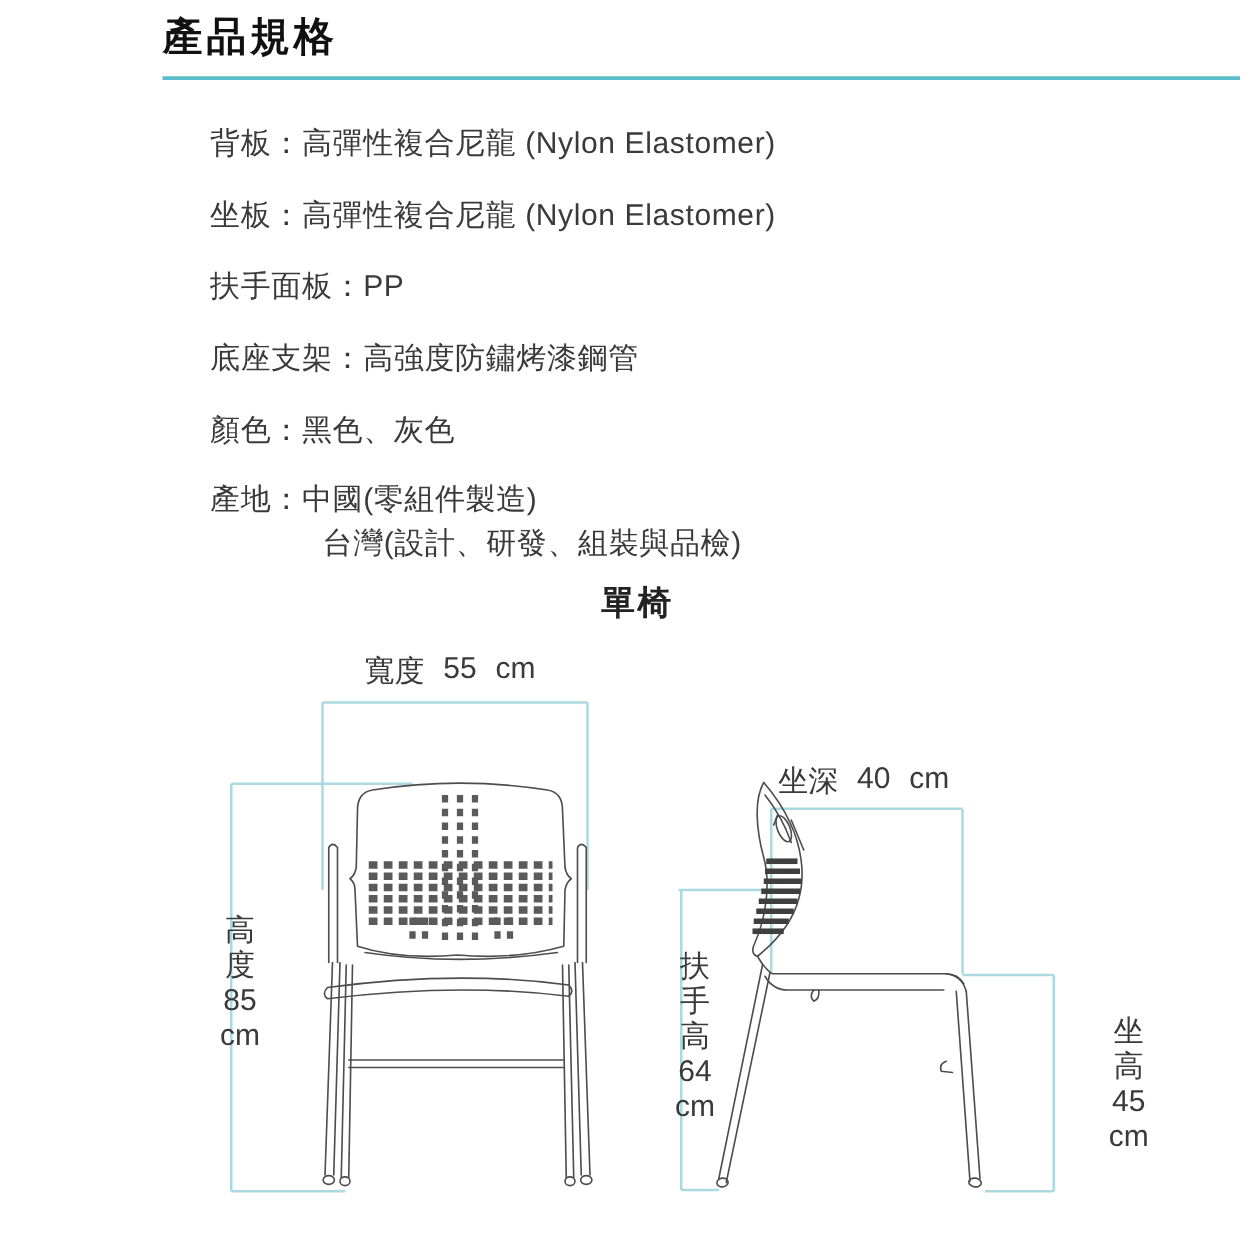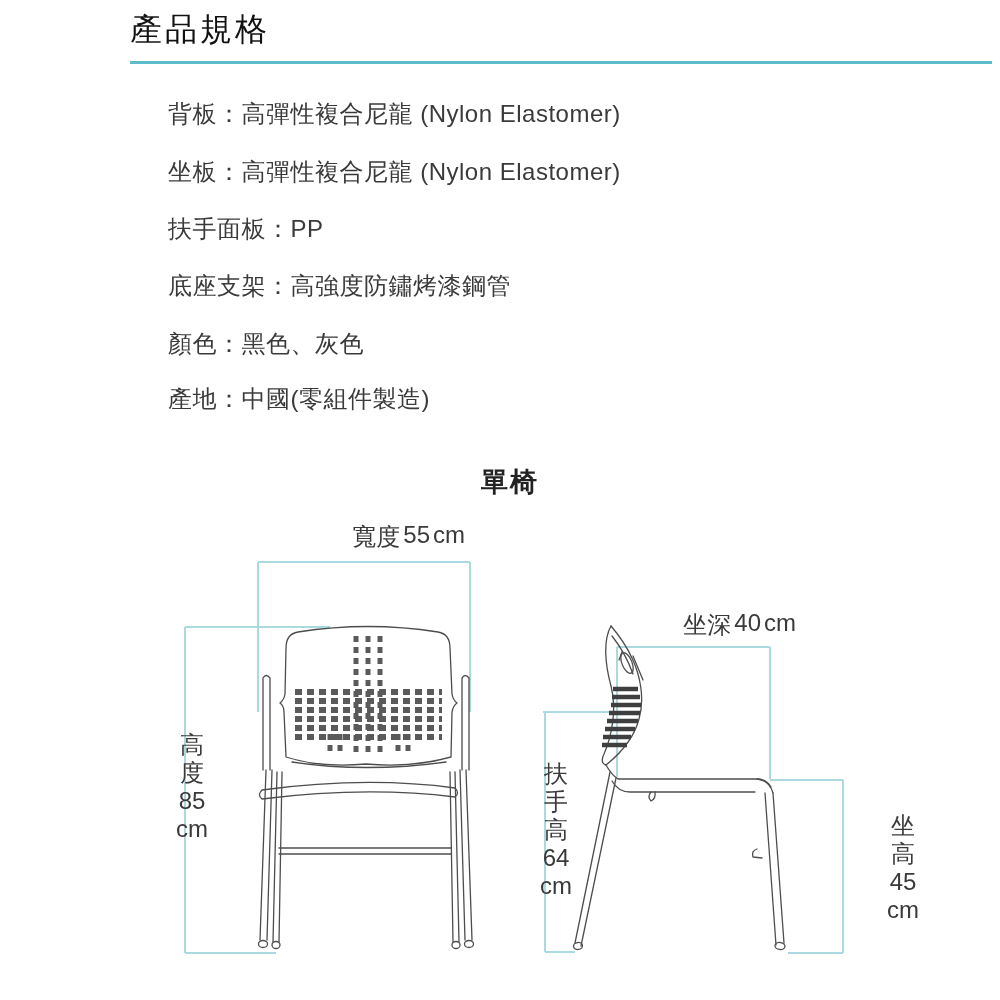--- a/index.html
+++ b/index.html
@@ -1,33 +1,33 @@
 <!DOCTYPE html>
 <html><head>
 <meta charset="utf-8">
 <style>
   html,body{margin:0;padding:0;background:#fff;}
   #page{
     position:relative;width:1000px;height:1000px;background:#ffffff;overflow:hidden;
     font-family:"Liberation Sans","DejaVu Sans",sans-serif;color:#3a3a3a;
   }
   .abs{position:absolute;}
-  #title{left:130px;top:8px;font-size:32px;font-weight:400;color:#111;letter-spacing:3px;}
+  #title{left:130px;top:8px;font-size:32px;font-weight:700;color:#111;letter-spacing:3px;}
   #divider{left:130px;top:61px;width:862px;height:3px;background:#5bbcca;}
   .spec-line{left:168px;font-size:24px;color:#3a3a3a;letter-spacing:0.5px;white-space:nowrap;}
   #spec-1{top:98px;}
   #spec-2{top:156px;}
   #spec-3{top:213px;}
   #spec-4{top:270px;}
   #spec-5{top:328px;}
   #spec-6{top:383px;}
   #spec-7{top:418px;left:258px;}
   #diagram-heading{left:410px;top:464px;width:200px;text-align:center;
     font-size:27px;font-weight:700;color:#222;letter-spacing:2px;}
-  .dim-h{font-size:24px;color:#3a3a3a;display:flex;gap:3px;justify-content:flex-end;white-space:nowrap;}
+  .dim-h{font-size:24px;color:#3a3a3a;display:flex;gap:15px;justify-content:center;white-space:nowrap;}
   #dim-width{left:255px;top:521px;width:210px;}
   #dim-depth{left:586px;top:609px;width:210px;}
   .dim-v{font-size:24px;color:#3a3a3a;width:46px;text-align:center;line-height:28px;margin-left:35px;}
   .dim-v .cjk{word-break:break-all;}
   #dim-height{left:134px;top:731px;}
   #dim-armrest{left:498px;top:760px;}
   #dim-seath{left:845px;top:812px;}
   #drawing-svg{left:0;top:0;}
   .stroke-art{stroke:#4d4d4d;stroke-width:1.3;fill:none;stroke-linecap:round;stroke-linejoin:round;}
   .stroke-dim{stroke:#abd9e0;stroke-width:2;fill:none;}
@@ -42,20 +42,21 @@
 
   <div id="title" class="abs">產品規格</div>
   <div id="divider" class="abs" style="background: rgb(91, 188, 202);"></div>
 
   <div id="spec-2" class="abs spec-line">坐板：高彈性複合尼龍 (Nylon Elastomer)</div>
   <div id="spec-1" class="abs spec-line">背板：高彈性複合尼龍 (Nylon Elastomer)</div>
   <div id="spec-3" class="abs spec-line">扶手面板：PP</div>
   <div id="spec-4" class="abs spec-line">底座支架：高強度防鏽烤漆鋼管</div>
   <div id="spec-5" class="abs spec-line">顏色：黑色、灰色</div>
   <div id="spec-6" class="abs spec-line">產地：中國(零組件製造)</div>
+  <div id="spec-7" class="abs spec-line">台灣(設計、研發、組裝與品檢)</div>
 
   <div id="diagram-heading" class="abs">單椅</div>
 
   <svg id="drawing-svg" class="abs" width="1000" height="1000" viewBox="0 0 1000 1000">
 
     <g>
       <path class="stroke-dim" d="M258,562 H470 M258,562 V712 M470,562 V712" stroke="#abd9e0"></path>
       <path class="stroke-dim" d="M185,627 H330 M185,627 V953 M185,953 H276" stroke="#abd9e0"></path>
       <path class="stroke-dim" d="M617,647 H770 M617,647 V777 M770,647 V779" stroke="#abd9e0"></path>
       <path class="stroke-dim" d="M543,712 H612 M545,712 V952 M545,952 H575" stroke="#abd9e0"></path>

